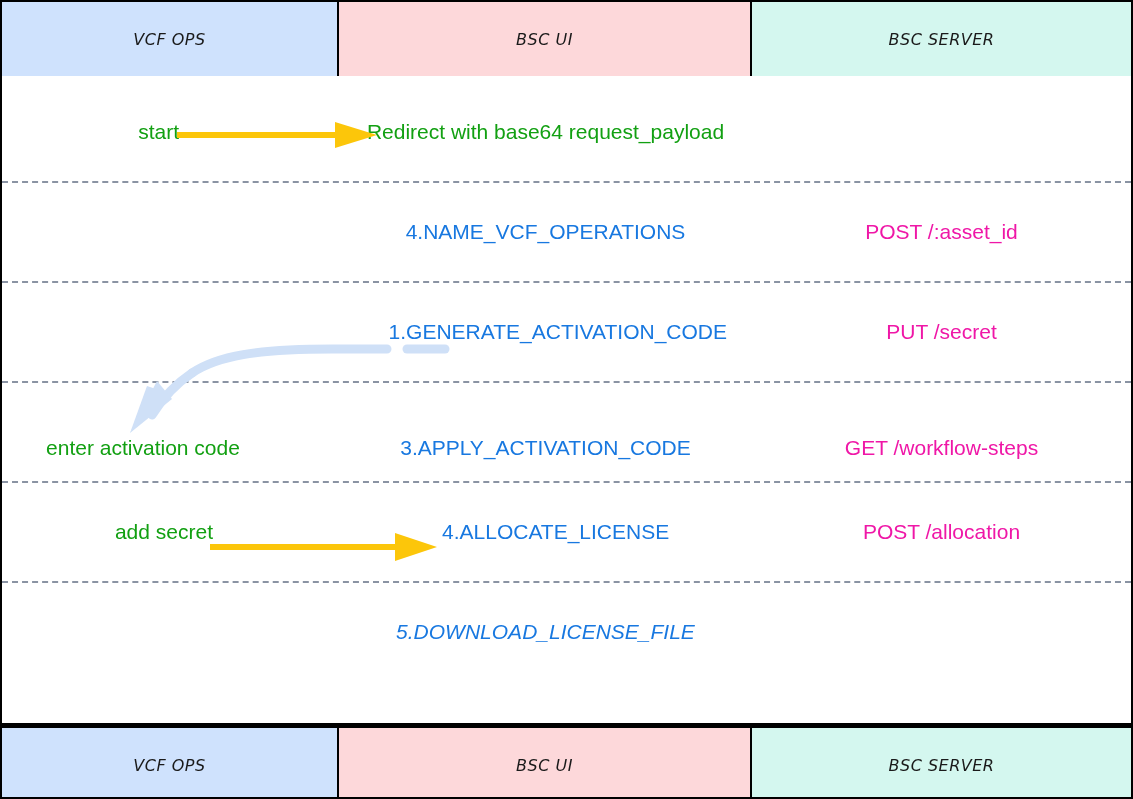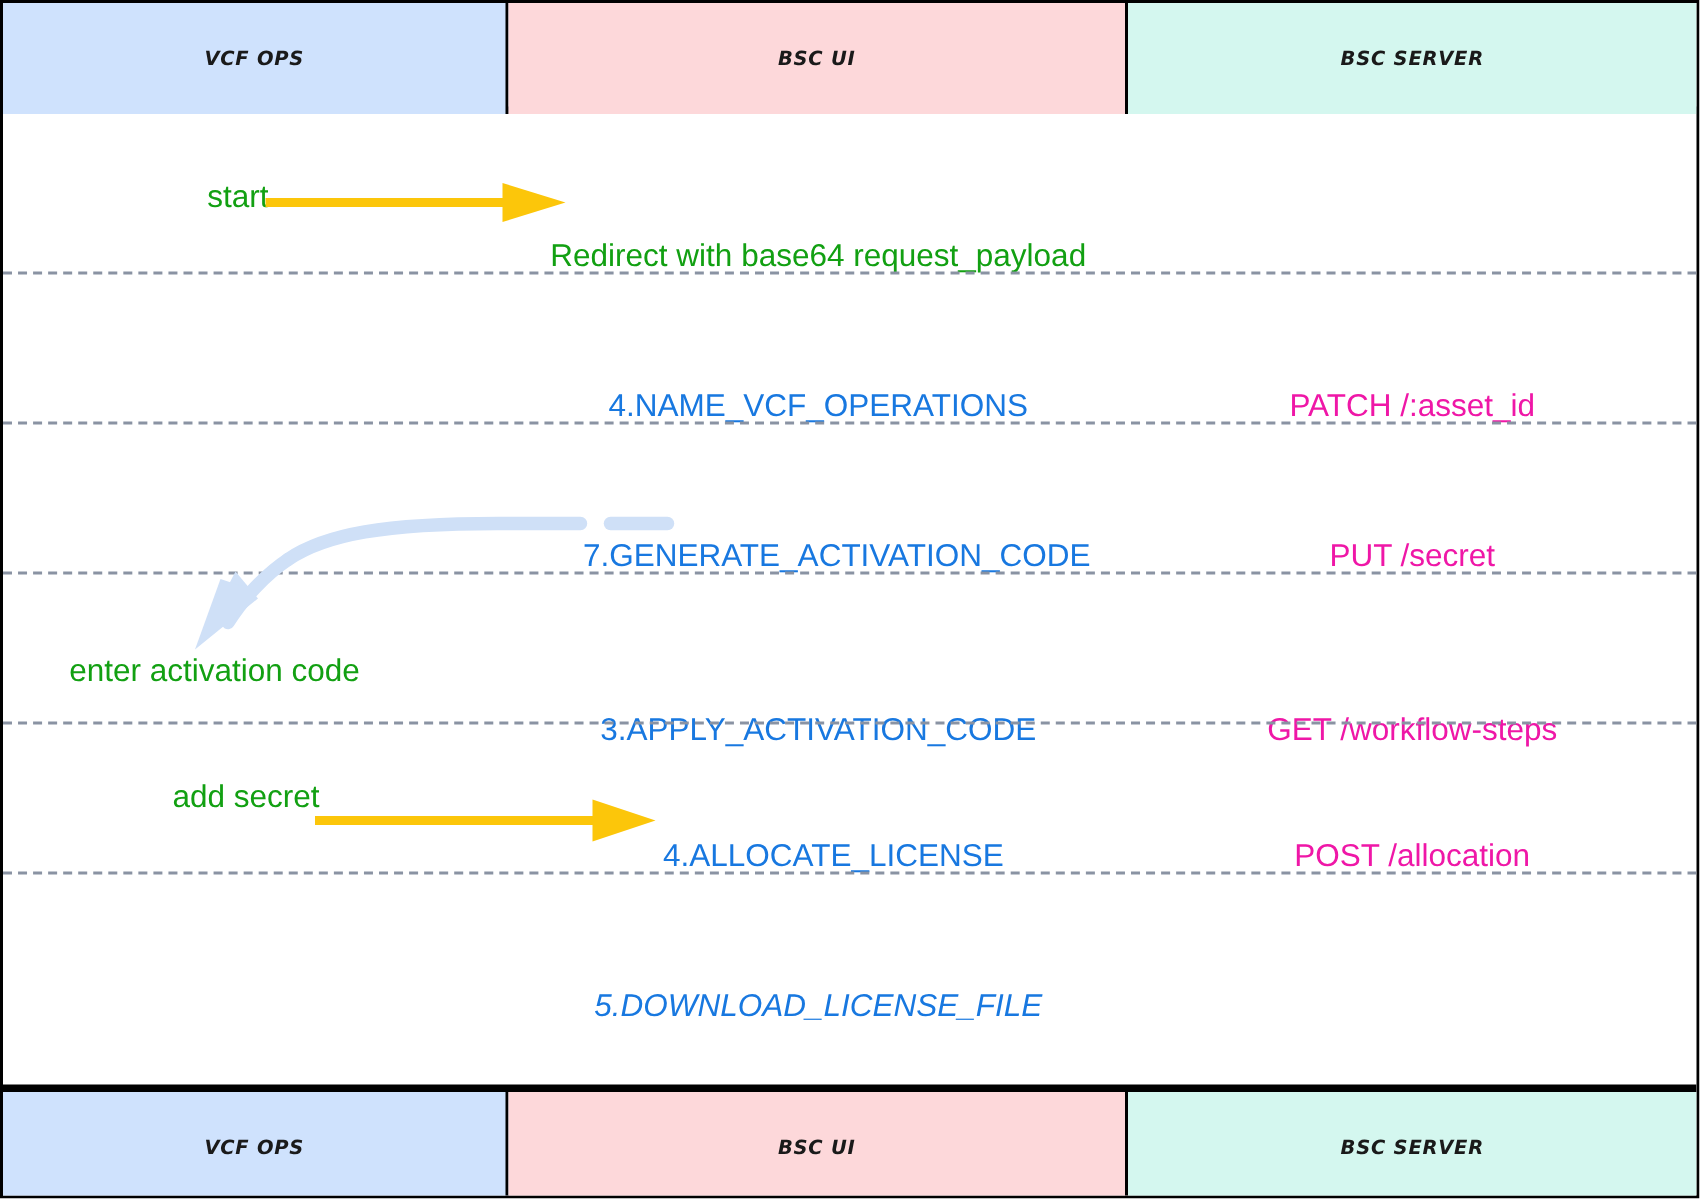--- a/index.html
+++ b/index.html
@@ -37,23 +37,23 @@
     display: flex;
     align-items: center;
     justify-content: center;
     border-right: 2px solid #000000;
     height: 74px;
   }
   .lane-cell:last-child { border-right: none; }
 
   .lane-label {
     font-family: "DejaVu Sans", sans-serif;
-    font-weight: bold;
+    font-weight: normal;
     font-style: italic;
-    font-size: 13px;
+    font-size: 16px;
     letter-spacing: 0.5px;
     color: #1a1a1a;
     white-space: nowrap;
     text-align: center;
   }
 
   
   .body-region {
     position: absolute;
     top: 79px;
@@ -76,21 +76,21 @@
     height: 0;
     border-top: 2px dashed #8a93a3;
   }
 
   
   .cell {
     position: absolute;
     top: 0;
     height: 100px;
     display: flex;
-    align-items: flex-end;
+    align-items: center;
     justify-content: center;
     box-sizing: border-box;
   }
   .cell.mid    { left: 337px; width: 413px; }
   .cell.right  { left: 750px; width: 379px; }
 
   .txt {
     font-size: 21px;
     white-space: nowrap;
     line-height: 1;
@@ -145,28 +145,28 @@
         <span class="txt green">Redirect with base64 request_payload</span>
       </div>
     </div>
     <div class="sep" style="top:100px;"></div>
 
     <div class="msg-row" style="top:100px;">
       <div class="cell mid">
         <span class="txt blue">4.NAME_VCF_OPERATIONS</span>
       </div>
       <div class="cell right">
-        <span class="txt magenta">PATCH /:asset_id</span>
+        <span class="txt magenta">POST /:asset_id</span>
       </div>
     </div>
     <div class="sep" style="top:200px;"></div>
 
     <div class="msg-row" style="top:200px;">
       <div class="cell mid" style="left:337px;width:413px;justify-content:flex-end;padding-right:25px;">
-        <span class="txt blue">7.GENERATE_ACTIVATION_CODE</span>
+        <span class="txt blue">1.GENERATE_ACTIVATION_CODE</span>
       </div>
       <div class="cell right">
         <span class="txt magenta">PUT /secret</span>
       </div>
     </div>
     <div class="sep" style="top:300px;"></div>
 
     <div class="msg-row" style="top:316px;">
       <div class="actor-label" style="left:0px;width:337px;justify-content:center;padding-right:55px;">
         <span class="txt green">enter activation code</span>

